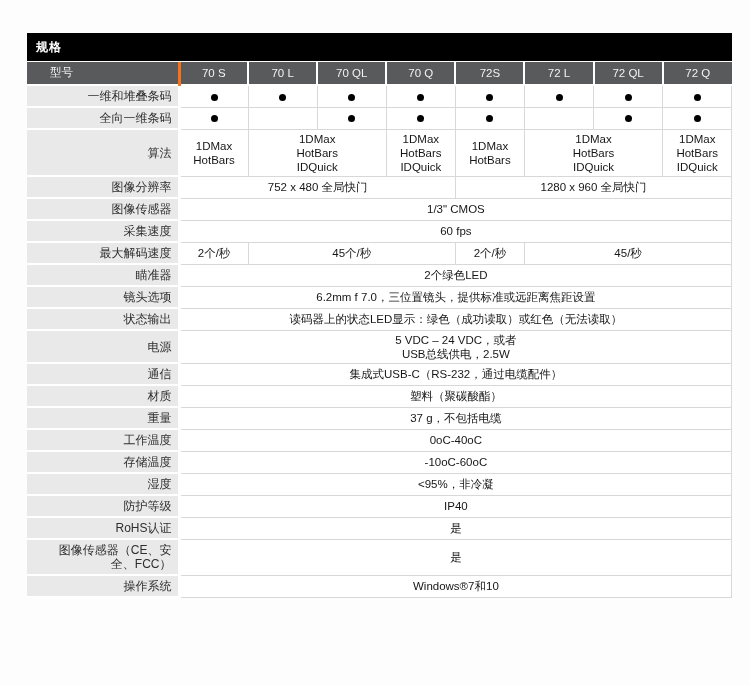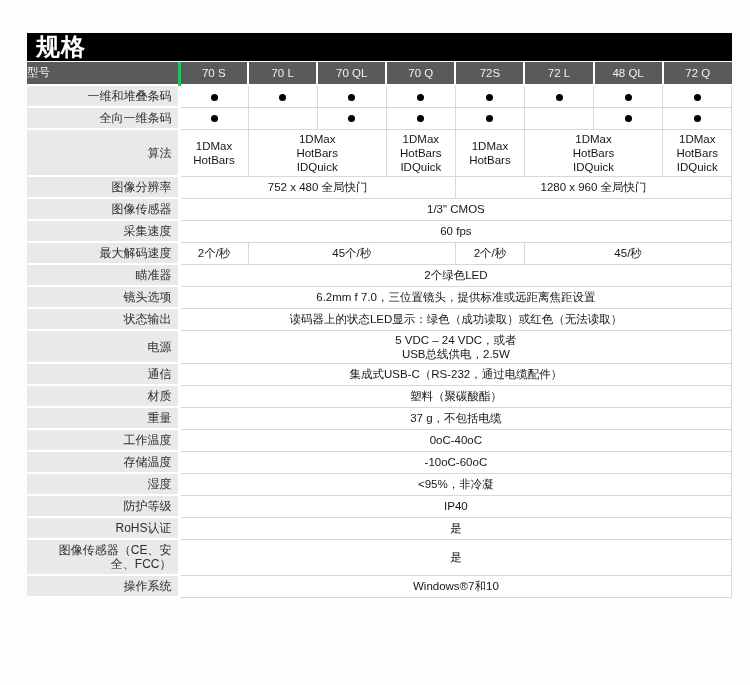--- a/index.html
+++ b/index.html
@@ -16,21 +16,21 @@
   }
   .sheet {
     position: absolute;
     left: 27px;
     top: 33px;
     width: 705px;
   }
   .title-bar {
     background: var(--title-bg, #000);
     color: #ffffff;
-    font-size: 24px;
+    font-size: 12px;
     font-weight: bold;
     line-height: 22px;
     padding: 3px 9px 3px 9px;
     letter-spacing: 1px;
     margin-bottom: 1px;
   }
   table {
     border-collapse: collapse;
     table-layout: fixed;
     width: 705px;
@@ -40,22 +40,22 @@
   th {
     background: var(--header-bg, #595a5c);
     color: #f2f2f2;
     font-weight: normal;
     font-size: 11.5px;
     padding: 3px 0 4px 0;
     border-bottom: 2px solid #ffffff;
   }
   th.h-label {
     text-align: left;
-    padding-left: 0;
-    border-right: 3px solid #22c55e;
+    padding-left: 23px;
+    border-right: 3px solid #f97316;
   }
   th.h-model {
     text-align: center;
     border-left: 2px solid #ffffff;
   }
   tbody tr { height: 21px; }
   td.lbl {
     background: var(--label-bg, #e9e9e9);
     color: #2e2e2e;
     font-size: 12px;
@@ -105,21 +105,21 @@
       </colgroup>
       <thead>
         <tr>
           <th class="h-label">型号</th>
           <th class="h-model">70 S</th>
           <th class="h-model">70 L</th>
           <th class="h-model">70 QL</th>
           <th class="h-model">70 Q</th>
           <th class="h-model">72S</th>
           <th class="h-model">72 L</th>
-          <th class="h-model">48 QL</th>
+          <th class="h-model">72 QL</th>
           <th class="h-model">72 Q</th>
         </tr>
       </thead>
       <tbody>
         <tr>
           <td class="lbl">一维和堆叠条码</td>
           <td class="val dotcell"><span class="dot"></span></td>
           <td class="val dotcell"><span class="dot"></span></td>
           <td class="val dotcell"><span class="dot"></span></td>
           <td class="val dotcell"><span class="dot"></span></td>

